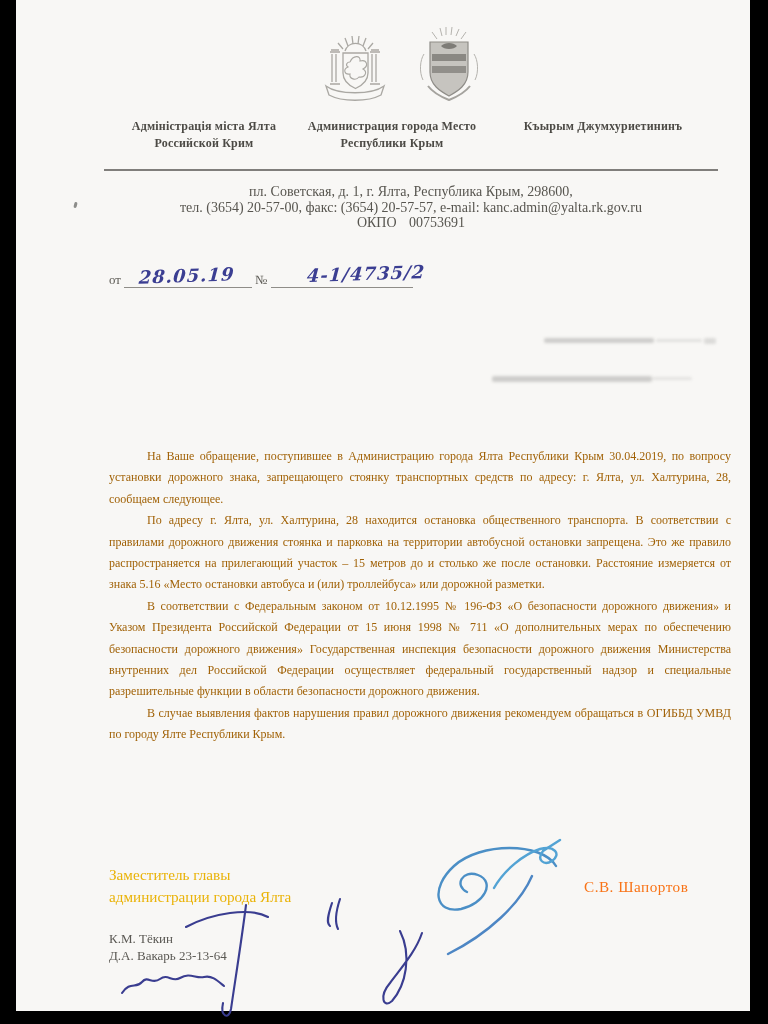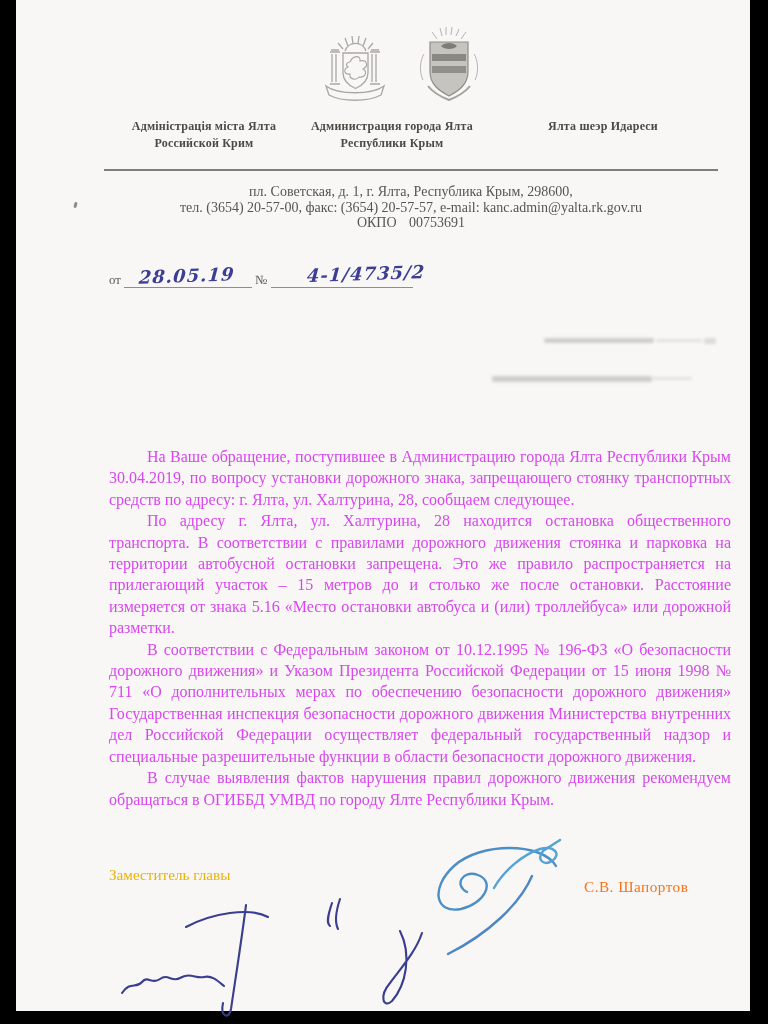--- a/index.html
+++ b/index.html
@@ -44,22 +44,22 @@
   .hand-date{left:30px;top:-6px;}
   .hand-num{left:198px;top:-8px;}
 
   
   .redacted{position:absolute;left:404px;top:322px;width:316px;height:88px;}
   .smudge{position:absolute;background:#9a9a98;filter:blur(1.6px);
           border-radius:2px;}
 
   
   .body-text{position:absolute;left:109px;top:446px;width:622px;
-             font-size:16px;line-height:21.4px;text-align:justify;
-             color:#d946ef;}
+             font-size:12px;line-height:21.4px;text-align:justify;
+             color:#a16207;}
   .body-text p{margin:0;text-indent:38px;}
 
   
   .sig-position{position:absolute;left:109px;top:864px;font-size:15.2px;
                 line-height:22px;color:#eab308;}
   .sig-name{position:absolute;left:584px;top:878px;font-size:15.2px;
             color:#f97316;letter-spacing:.5px;}
   .sig-main{position:absolute;left:404px;top:834px;}
   .executors{position:absolute;left:109px;top:931px;font-size:13px;
              line-height:16.5px;color:#5a5853;}
@@ -100,25 +100,25 @@
       <path d="M33 20 c4 -4 12 -4 16 0 c-3 4 -13 4 -16 0 z" fill="#7e7c77"></path>
       <path d="M20 60 c6 8 16 12 21 14 c5 -2 15 -6 21 -14" stroke="#a5a39e" stroke-width="2" fill="none"></path>
     </svg>
   </div>
 
   <div class="org org1">
     <div>Адміністрація міста Ялта</div>
     <div>Российской Крим</div>
   </div>
   <div class="org org2">
-    <div>Администрация города Ялта</div>
+    <div>Администрация города Место</div>
     <div>Республики Крым</div>
   </div>
   <div class="org org3">
-    <div>Ялта шеэр Идареси</div>
+    <div>Къырым Джумхуриетининъ</div>
   </div>
 
   <div class="divider"></div>
 
   <div class="contact">
     <div>пл. Советская, д. 1, г. Ялта, Республика Крым, 298600,</div>
     <div>тел. (3654) 20-57-00, факс: (3654) 20-57-57, e-mail: kanc.admin@yalta.rk.gov.ru</div>
     <div class="wide">ОКПО 00753691</div>
   </div>
 
@@ -145,32 +145,37 @@
 
   <div class="body-text">
     <p>На Ваше обращение, поступившее в Администрацию города Ялта Республики Крым 30.04.2019, по вопросу установки дорожного знака, запрещающего стоянку транспортных средств по адресу: г. Ялта, ул. Халтурина, 28,  сообщаем следующее.</p>
     <p>По адресу г. Ялта, ул. Халтурина, 28 находится остановка общественного транспорта. В соответствии с правилами дорожного движения стоянка и парковка на территории автобусной остановки запрещена. Это же правило распространяется на прилегающий участок – 15 метров до и столько же после остановки. Расстояние измеряется от знака 5.16 «Место остановки автобуса и (или) троллейбуса» или дорожной разметки.</p>
     <p>В соответствии с Федеральным законом от 10.12.1995 № 196-ФЗ «О безопасности дорожного движения» и Указом Президента Российской Федерации от 15 июня 1998 № 711 «О дополнительных мерах по обеспечению безопасности дорожного движения» Государственная инспекция безопасности дорожного движения Министерства внутренних дел Российской Федерации осуществляет федеральный государственный надзор и специальные разрешительные функции в области безопасности дорожного движения.</p>
     <p>В случае выявления фактов нарушения правил дорожного движения рекомендуем обращаться в ОГИББД УМВД по городу Ялте Республики Крым.</p>
   </div>
 
   <div class="sig-position">
     <div>Заместитель главы</div>
+    <div>администрации города Ялта</div>
   </div>
 
   <div class="sig-main">
     <svg width="170" height="125" viewBox="0 0 170 125" fill="none" stroke="#4b8fc6" stroke-width="2.4" stroke-linecap="round">
       <path d="M152 32 C138 8 76 8 50 32 C26 54 31 80 57 75 C80 70 92 48 74 41 C58 35 50 52 63 58"></path>
       <path d="M90 54 C100 36 120 20 136 15 C150 11 158 20 148 27 C140 32 132 26 139 17 L156 6" stroke="#53a3d4"></path>
       <path d="M128 42 C116 70 84 100 44 120" stroke="#4d86c4"></path>
     </svg>
   </div>
 
   <div class="sig-name">С.В. Шапортов</div>
 
+  <div class="executors">
+    <div>К.М. Тёкин</div>
+    <div>Д.А. Вакарь 23-13-64</div>
+  </div>
 
   <div class="sig-scribbles">
     <svg width="360" height="130" viewBox="0 0 360 130" fill="none" stroke="#3a3d90" stroke-width="2.1" stroke-linecap="round">
       <path d="M86 34 C112 20 150 14 168 24"></path>
       <path d="M146 12 C142 44 136 82 131 116 C129 127 120 124 123 110"></path>
       <path d="M22 100 C30 88 36 96 42 89 C48 82 52 92 60 86 C68 80 72 90 80 85 C90 79 96 86 104 84 C112 82 118 88 124 93"></path>
       <path d="M300 38 C312 62 306 92 292 108 C283 116 279 103 290 90 C302 74 316 58 322 40"></path>
       <path d="M232 10 C228 22 226 30 230 33 M240 6 C236 18 234 28 238 36"></path>
     </svg>
   </div>

